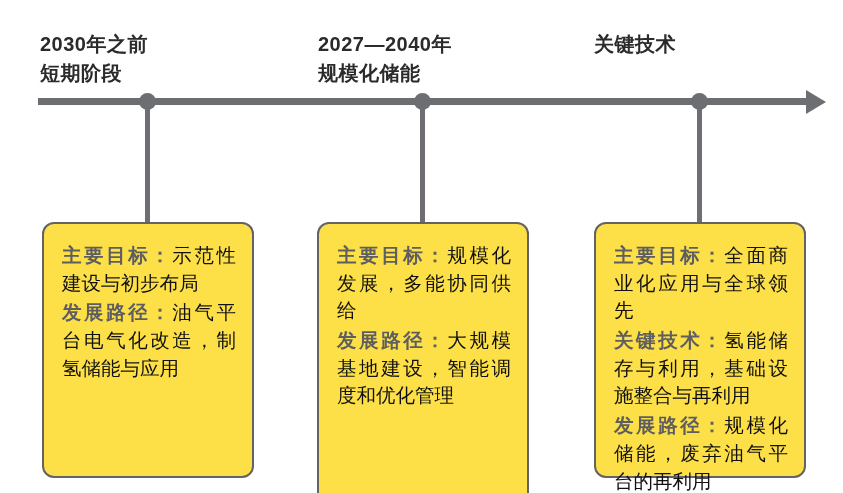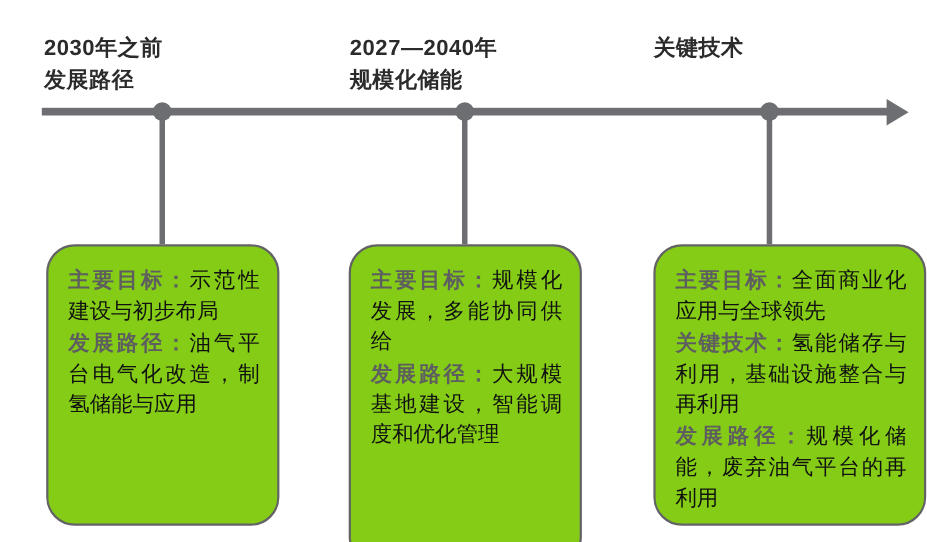--- a/index.html
+++ b/index.html
@@ -67,22 +67,22 @@
   }
   .phase-header .line2 {
     display: block;
   }
 
   
   .phase-card {
     position: absolute;
     box-sizing: border-box;
     border: 2px solid #636366;
-    border-radius: 26px;
-    background: #84cc16;
+    border-radius: 12px;
+    background: #fde047;
     padding: 18px 16px 16px 18px;
   }
   .card-block {
     font-size: 19.5px;
     line-height: 1.42;
     color: #111111;
     margin-bottom: 2px;
     text-align: justify;
     text-justify: inter-character;
   }
@@ -100,21 +100,21 @@
 </head>
 <body>
 
 <div id="timeline-figure">
 
   <div class="axis-line"></div>
   <div class="axis-arrowhead"></div>
 
   <div class="phase-header" style="left:40px; top:30px; width:215px;">
     <span>2030年之前</span>
-    <span class="line2">发展路径</span>
+    <span class="line2">短期阶段</span>
   </div>
   <div class="axis-dot" style="left:139px;"></div>
   <div class="connector" style="left:145px; height:121px;"></div>
   <div class="phase-card" style="left:42px; top:222px; width:212px; height:256px;">
     <div class="card-block">
       <span class="card-label">主要目标：</span><span class="card-text">示范性建设与初步布局</span>
     </div>
     <div class="card-block">
       <span class="card-label">发展路径：</span><span class="card-text">油气平台电气化改造，制氢储能与应用</span>
     </div>
@@ -133,21 +133,21 @@
     <div class="card-block">
       <span class="card-label">发展路径：</span><span class="card-text">大规模基地建设，智能调度和优化管理</span>
     </div>
   </div>
 
   <div class="phase-header" style="left:594px; top:30px; width:212px;">
     <span class="line2">关键技术</span>
   </div>
   <div class="axis-dot" style="left:691px;"></div>
   <div class="connector" style="left:697px; height:121px;"></div>
-  <div class="phase-card" style="left:594px; top:222px; width:248px; height:256px;">
+  <div class="phase-card" style="left:594px; top:222px; width:212px; height:256px;">
     <div class="card-block">
       <span class="card-label">主要目标：</span><span class="card-text">全面商业化应用与全球领先</span>
     </div>
     <div class="card-block">
       <span class="card-label">关键技术：</span><span class="card-text">氢能储存与利用，基础设施整合与再利用</span>
     </div>
     <div class="card-block">
       <span class="card-label">发展路径：</span><span class="card-text">规模化储能，废弃油气平台的再利用</span>
     </div>
   </div>

